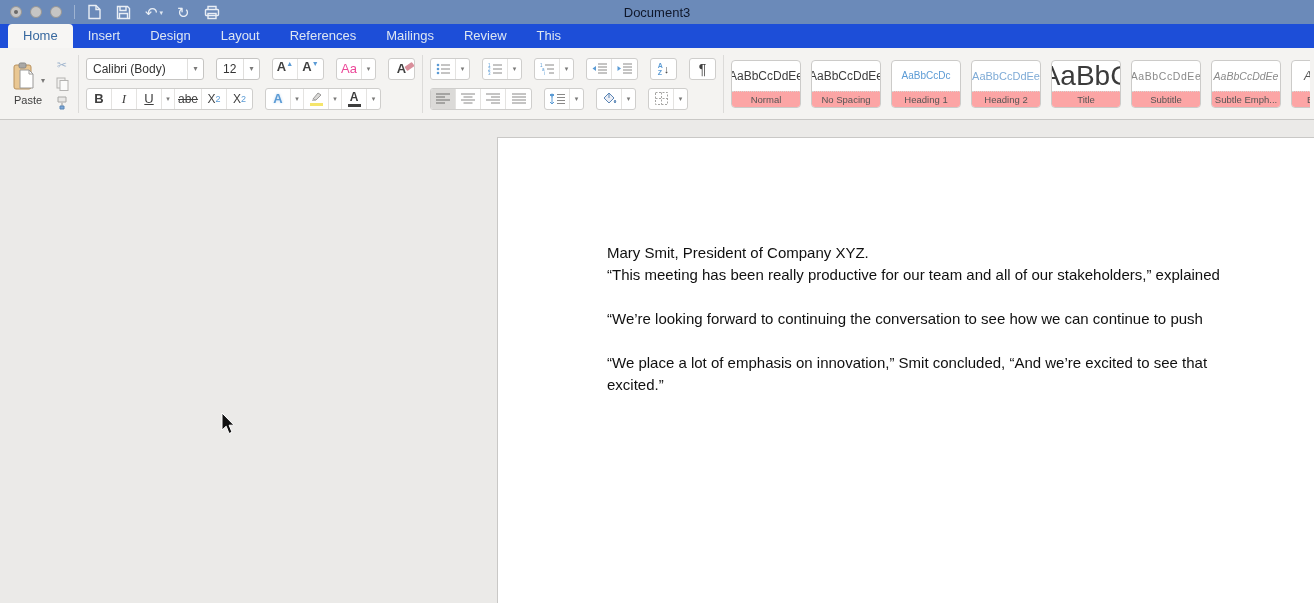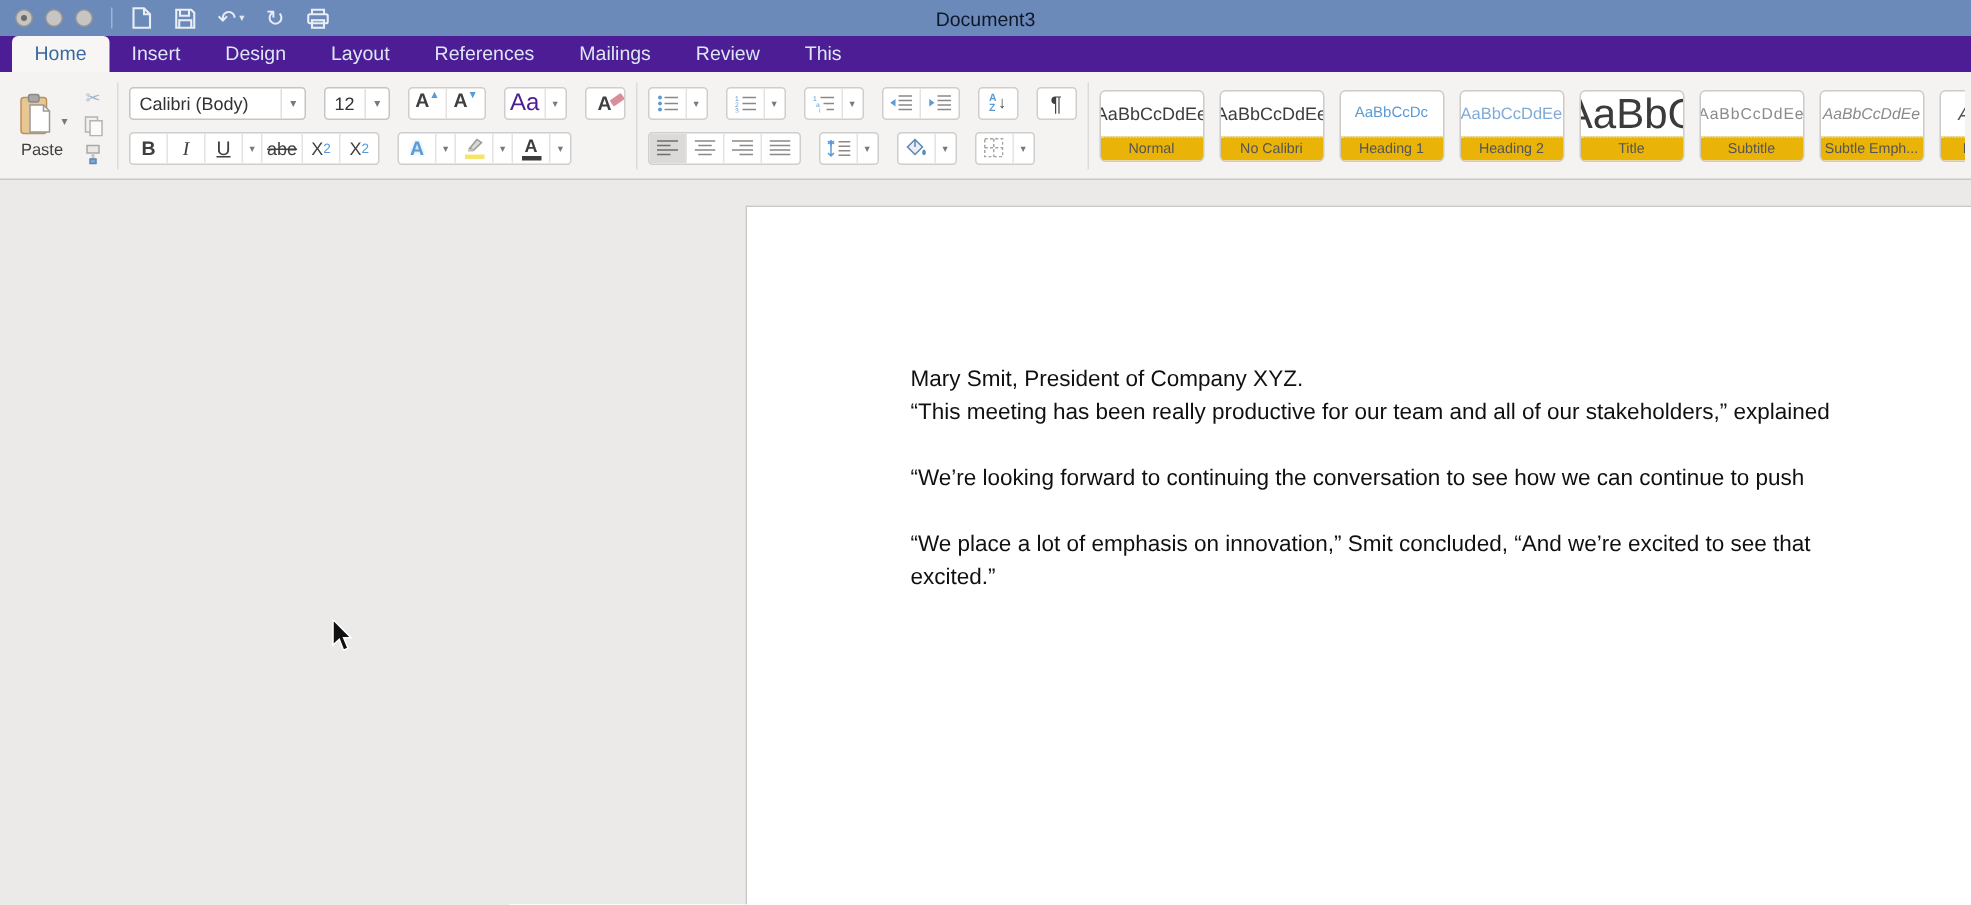--- a/index.html
+++ b/index.html
@@ -11,21 +11,21 @@
   .light { width:12px; height:12px; border-radius:50%; background:#c6c5c4; border:1px solid #97θ696; border:1px solid #979695; position:relative; }
   .light.close::after { content:""; position:absolute; left:3px; top:3px; width:4px; height:4px; border-radius:50%; background:#6b6a69; }
   .tb-sep { width:1px; height:14px; background:rgba(255,255,255,.35); margin:0 12px; }
   .qa { display:flex; align-items:center; gap:14px; }
   .qa .qbtn { display:flex; align-items:center; color:#e9eef5; font-size:15px; line-height:1; cursor:default; }
   .qa svg { stroke:#e9eef5; fill:none; stroke-width:1.4; }
   .qa .caret { font-size:7px; margin-left:2px; color:#dfe7f1; }
   .win-title { position:absolute; left:0; right:0; text-align:center; color:#0f172a; font-size:13px; pointer-events:none; }
 
   
-  .tabbar { height:24px; background:#4c1d95; display:flex; align-items:flex-end; padding-left:8px; }
+  .tabbar { height:24px; background:#1d4ed8; display:flex; align-items:flex-end; padding-left:8px; }
   .tab { padding:4px 15px 5px; font-size:13px; color:#dde6f2; border-radius:4px 4px 0 0; }
   .tab.active { background:#f7f6f4; color:#39699f; }
 
   
   .ribbon { height:72px; background:#f4f3f1; border-bottom:1px solid #c9c8c6; display:flex; align-items:center; padding:0 4px; overflow:hidden; }
   .gsep { width:1px; height:58px; background:#dcdbd9; flex:0 0 1px; }
   .grp { display:flex; flex-direction:column; justify-content:center; gap:5px; padding:0 7px; }
   .rrow { display:flex; align-items:center; gap:12px; height:25px; }
 
   
@@ -57,31 +57,31 @@
   .fc .bar { width:13px; height:3px; margin-top:1px; }
   .fc .bar.dark { background:#3d3d3d; }
   .hl-icon { display:flex; flex-direction:column; align-items:center; }
   .sortbtn { display:flex; align-items:center; gap:1px; }
   .az { display:flex; flex-direction:column; font-size:7px; line-height:7px; color:#5b9bd5; font-weight:bold; }
   .sort-arrow { font-size:11px; color:#3f3f3f; }
   .pilcrow { font-size:14px; color:#3f3f3f; }
   .gx { color:#3f3f3f; font-size:13px; font-weight:bold; display:flex; align-items:flex-start; }
   .gx .tri { font-size:7px; margin-top:1px; }
   .tri-up { color:#5b9bd5; } .tri-dn { color:#5b9bd5; }
-  .aa-case { font-size:16px; color:#4c1d95; }
+  .aa-case { font-size:13px; color:#ec4899; }
   .clear-a { font-size:13px; font-weight:bold; color:#3f3f3f; position:relative; }
   .clear-a::after { content:""; position:absolute; right:-8px; top:3px; width:9px; height:5px; background:#d98f9b; transform:rotate(-35deg); border-radius:1px; }
 
   .ribbon svg.ic { display:block; }
 
   
   .styles-wrap { display:flex; gap:10px; align-items:center; padding-left:7px; flex:1; overflow:hidden; }
   .style-box { flex:0 0 70px; width:70px; height:48px; background:#fff; border:1px solid #cccbc9; border-radius:4px; display:flex; flex-direction:column; overflow:hidden; }
   .sample { flex:1; display:flex; align-items:center; justify-content:center; white-space:nowrap; overflow:hidden; font-size:12px; color:#3d3d3d; }
-  .slabel { height:16px; background:#eab308; border-top:1px dotted #d8d7d5; font-size:9.5px; color:#555; display:flex; align-items:center; justify-content:center; white-space:nowrap; overflow:hidden; }
+  .slabel { height:16px; background:#fca5a5; border-top:1px dotted #d8d7d5; font-size:9.5px; color:#555; display:flex; align-items:center; justify-content:center; white-space:nowrap; overflow:hidden; }
   .style-box:nth-child(3) .sample { color:#5b9bd5; font-size:10px; }
   .style-box:nth-child(4) .sample { color:#7fabd6; font-size:11px; }
   .style-box:nth-child(5) .sample { font-size:28px; color:#3b3b3b; }
   .style-box:nth-child(6) .sample { font-size:10.5px; color:#8a8a8a; letter-spacing:.6px; }
   .style-box:nth-child(7) .sample { font-size:10.5px; color:#8a8a8a; font-style:italic; }
   .style-box:nth-child(8) .sample { font-size:12px; color:#555; font-style:italic; }
 
   
   .content { position:relative; width:1314px; height:483px; background:#ebeae8; overflow:hidden; }
   .page { position:absolute; left:497px; top:17px; width:840px; height:620px; background:#fff; border:1px solid #c9c8c6; }
@@ -379,21 +379,21 @@
 
   <div class="gsep"></div>
 
   <div class="styles-wrap">
     <div class="style-box">
       <div class="sample">AaBbCcDdEe</div>
       <div class="slabel">Normal</div>
     </div>
     <div class="style-box">
       <div class="sample">AaBbCcDdEe</div>
-      <div class="slabel">No Calibri</div>
+      <div class="slabel">No Spacing</div>
     </div>
     <div class="style-box">
       <div class="sample">AaBbCcDc</div>
       <div class="slabel">Heading 1</div>
     </div>
     <div class="style-box">
       <div class="sample">AaBbCcDdEe</div>
       <div class="slabel">Heading 2</div>
     </div>
     <div class="style-box">

